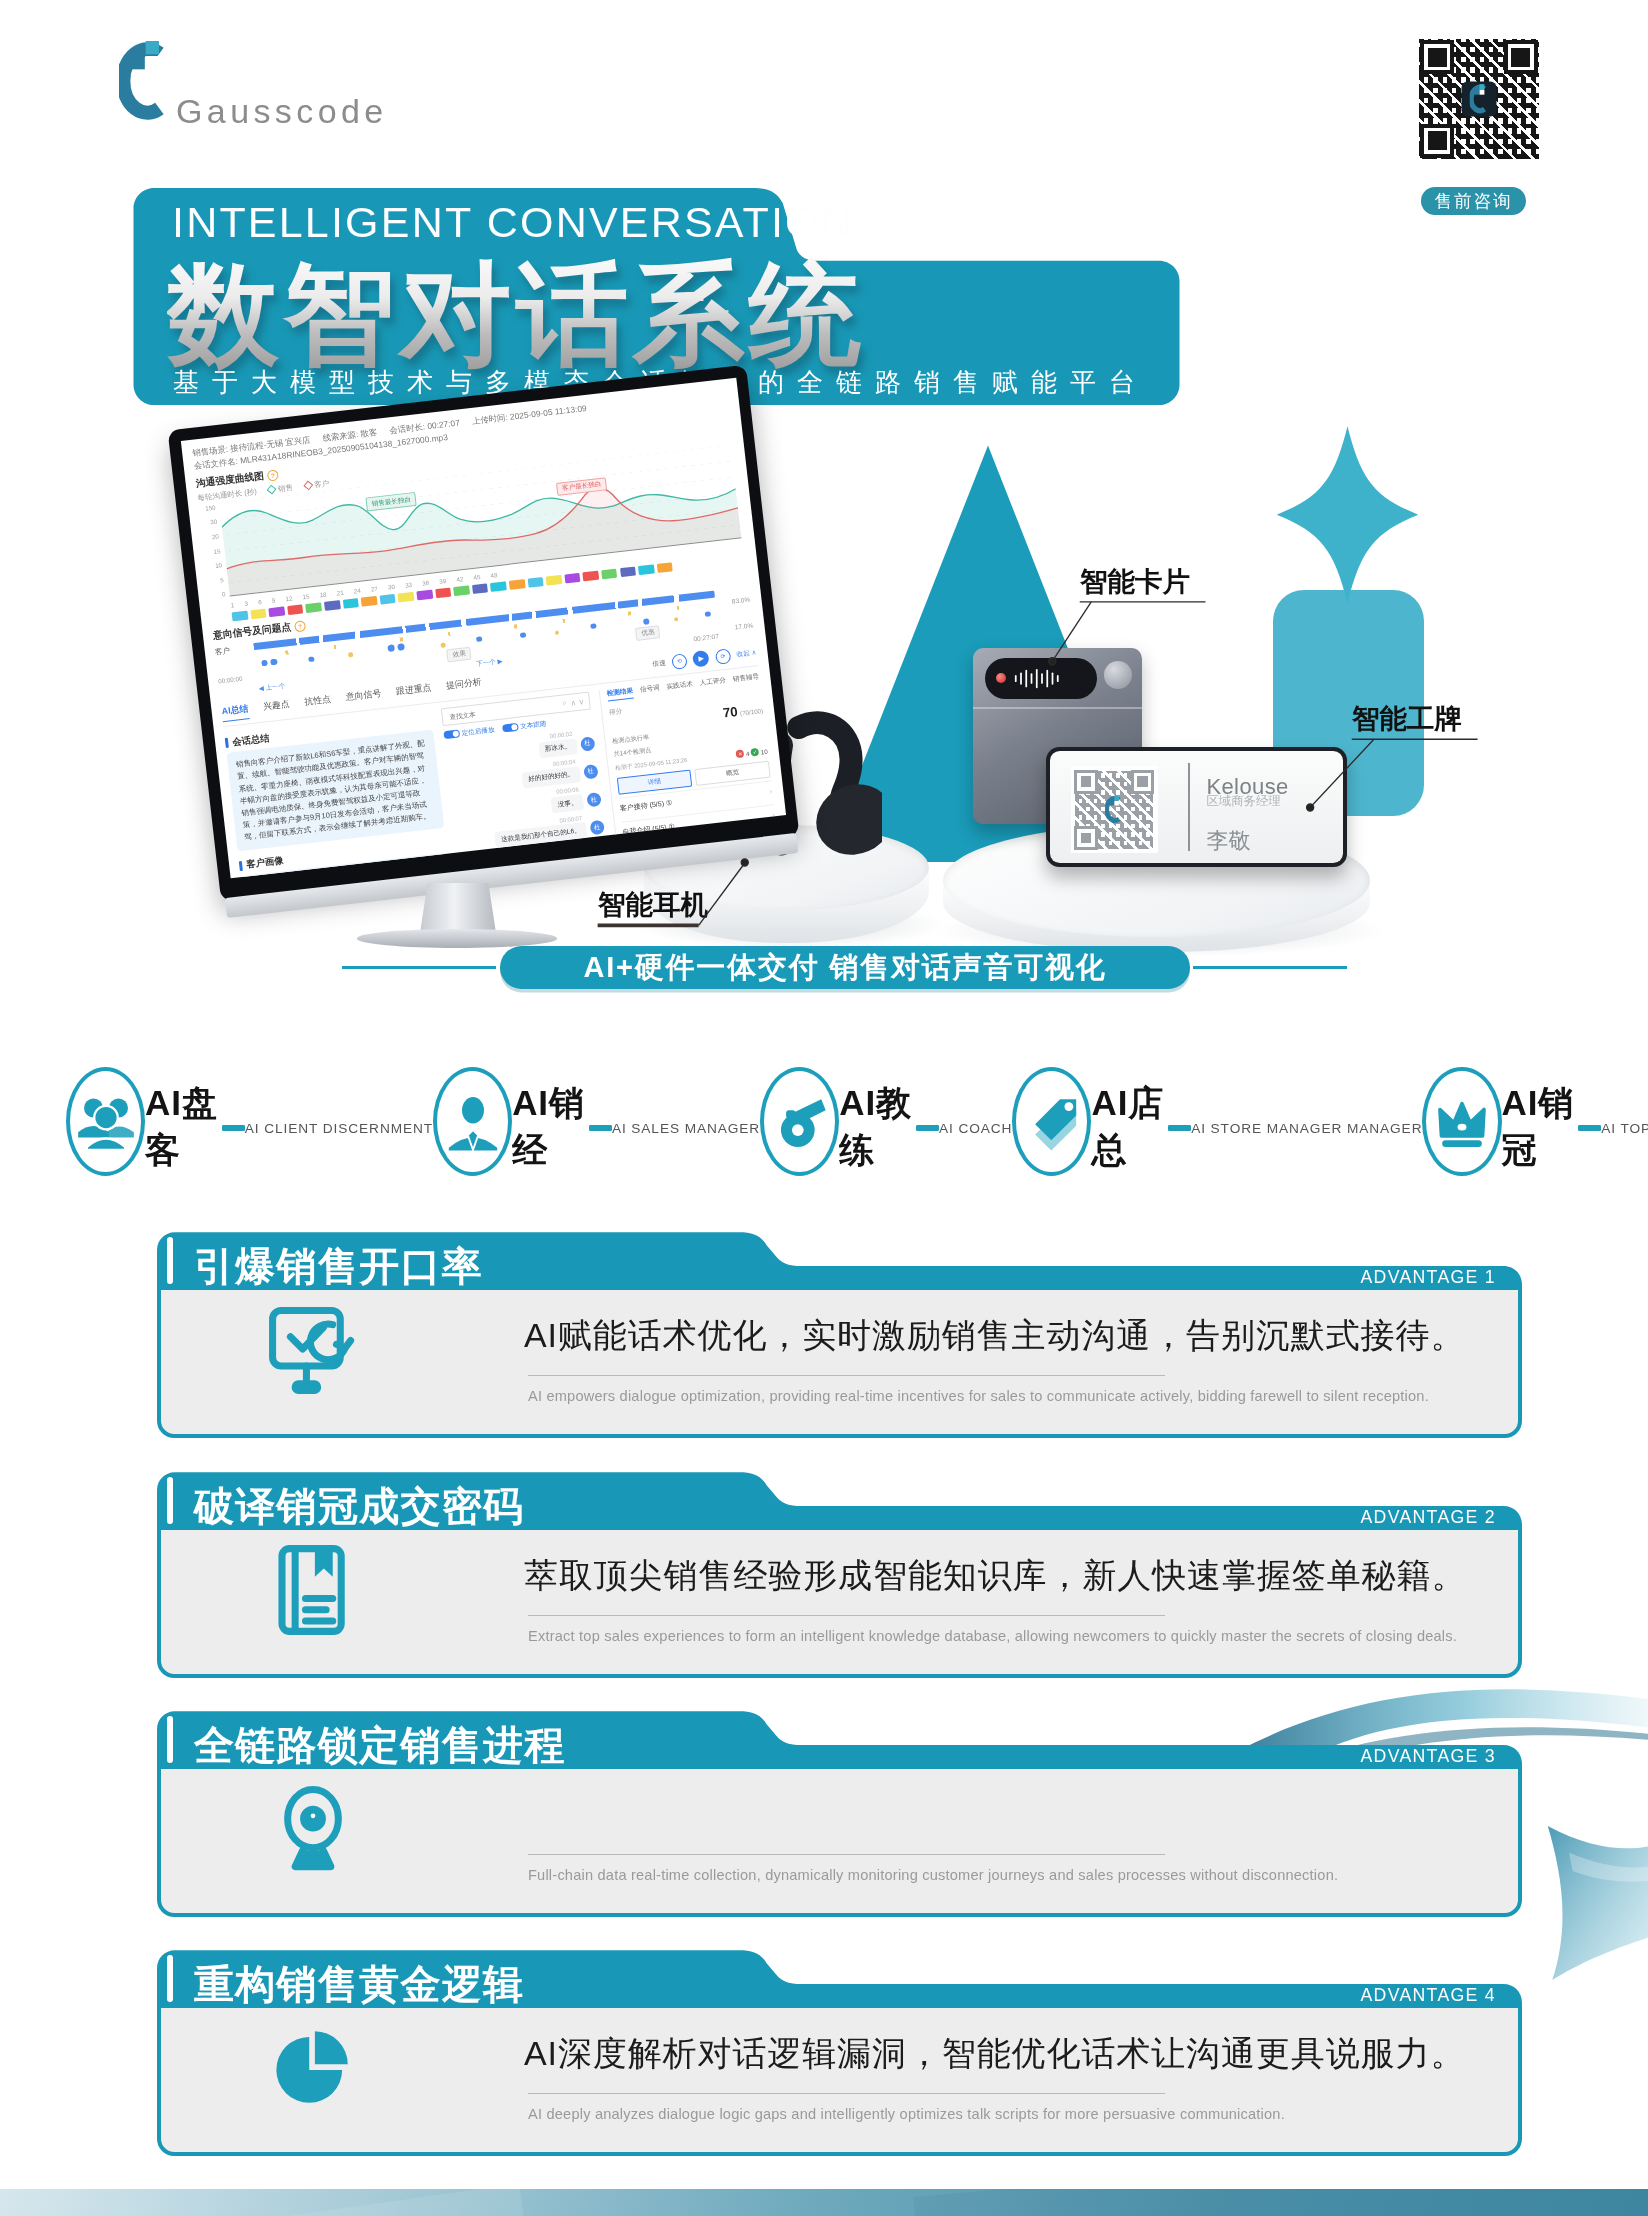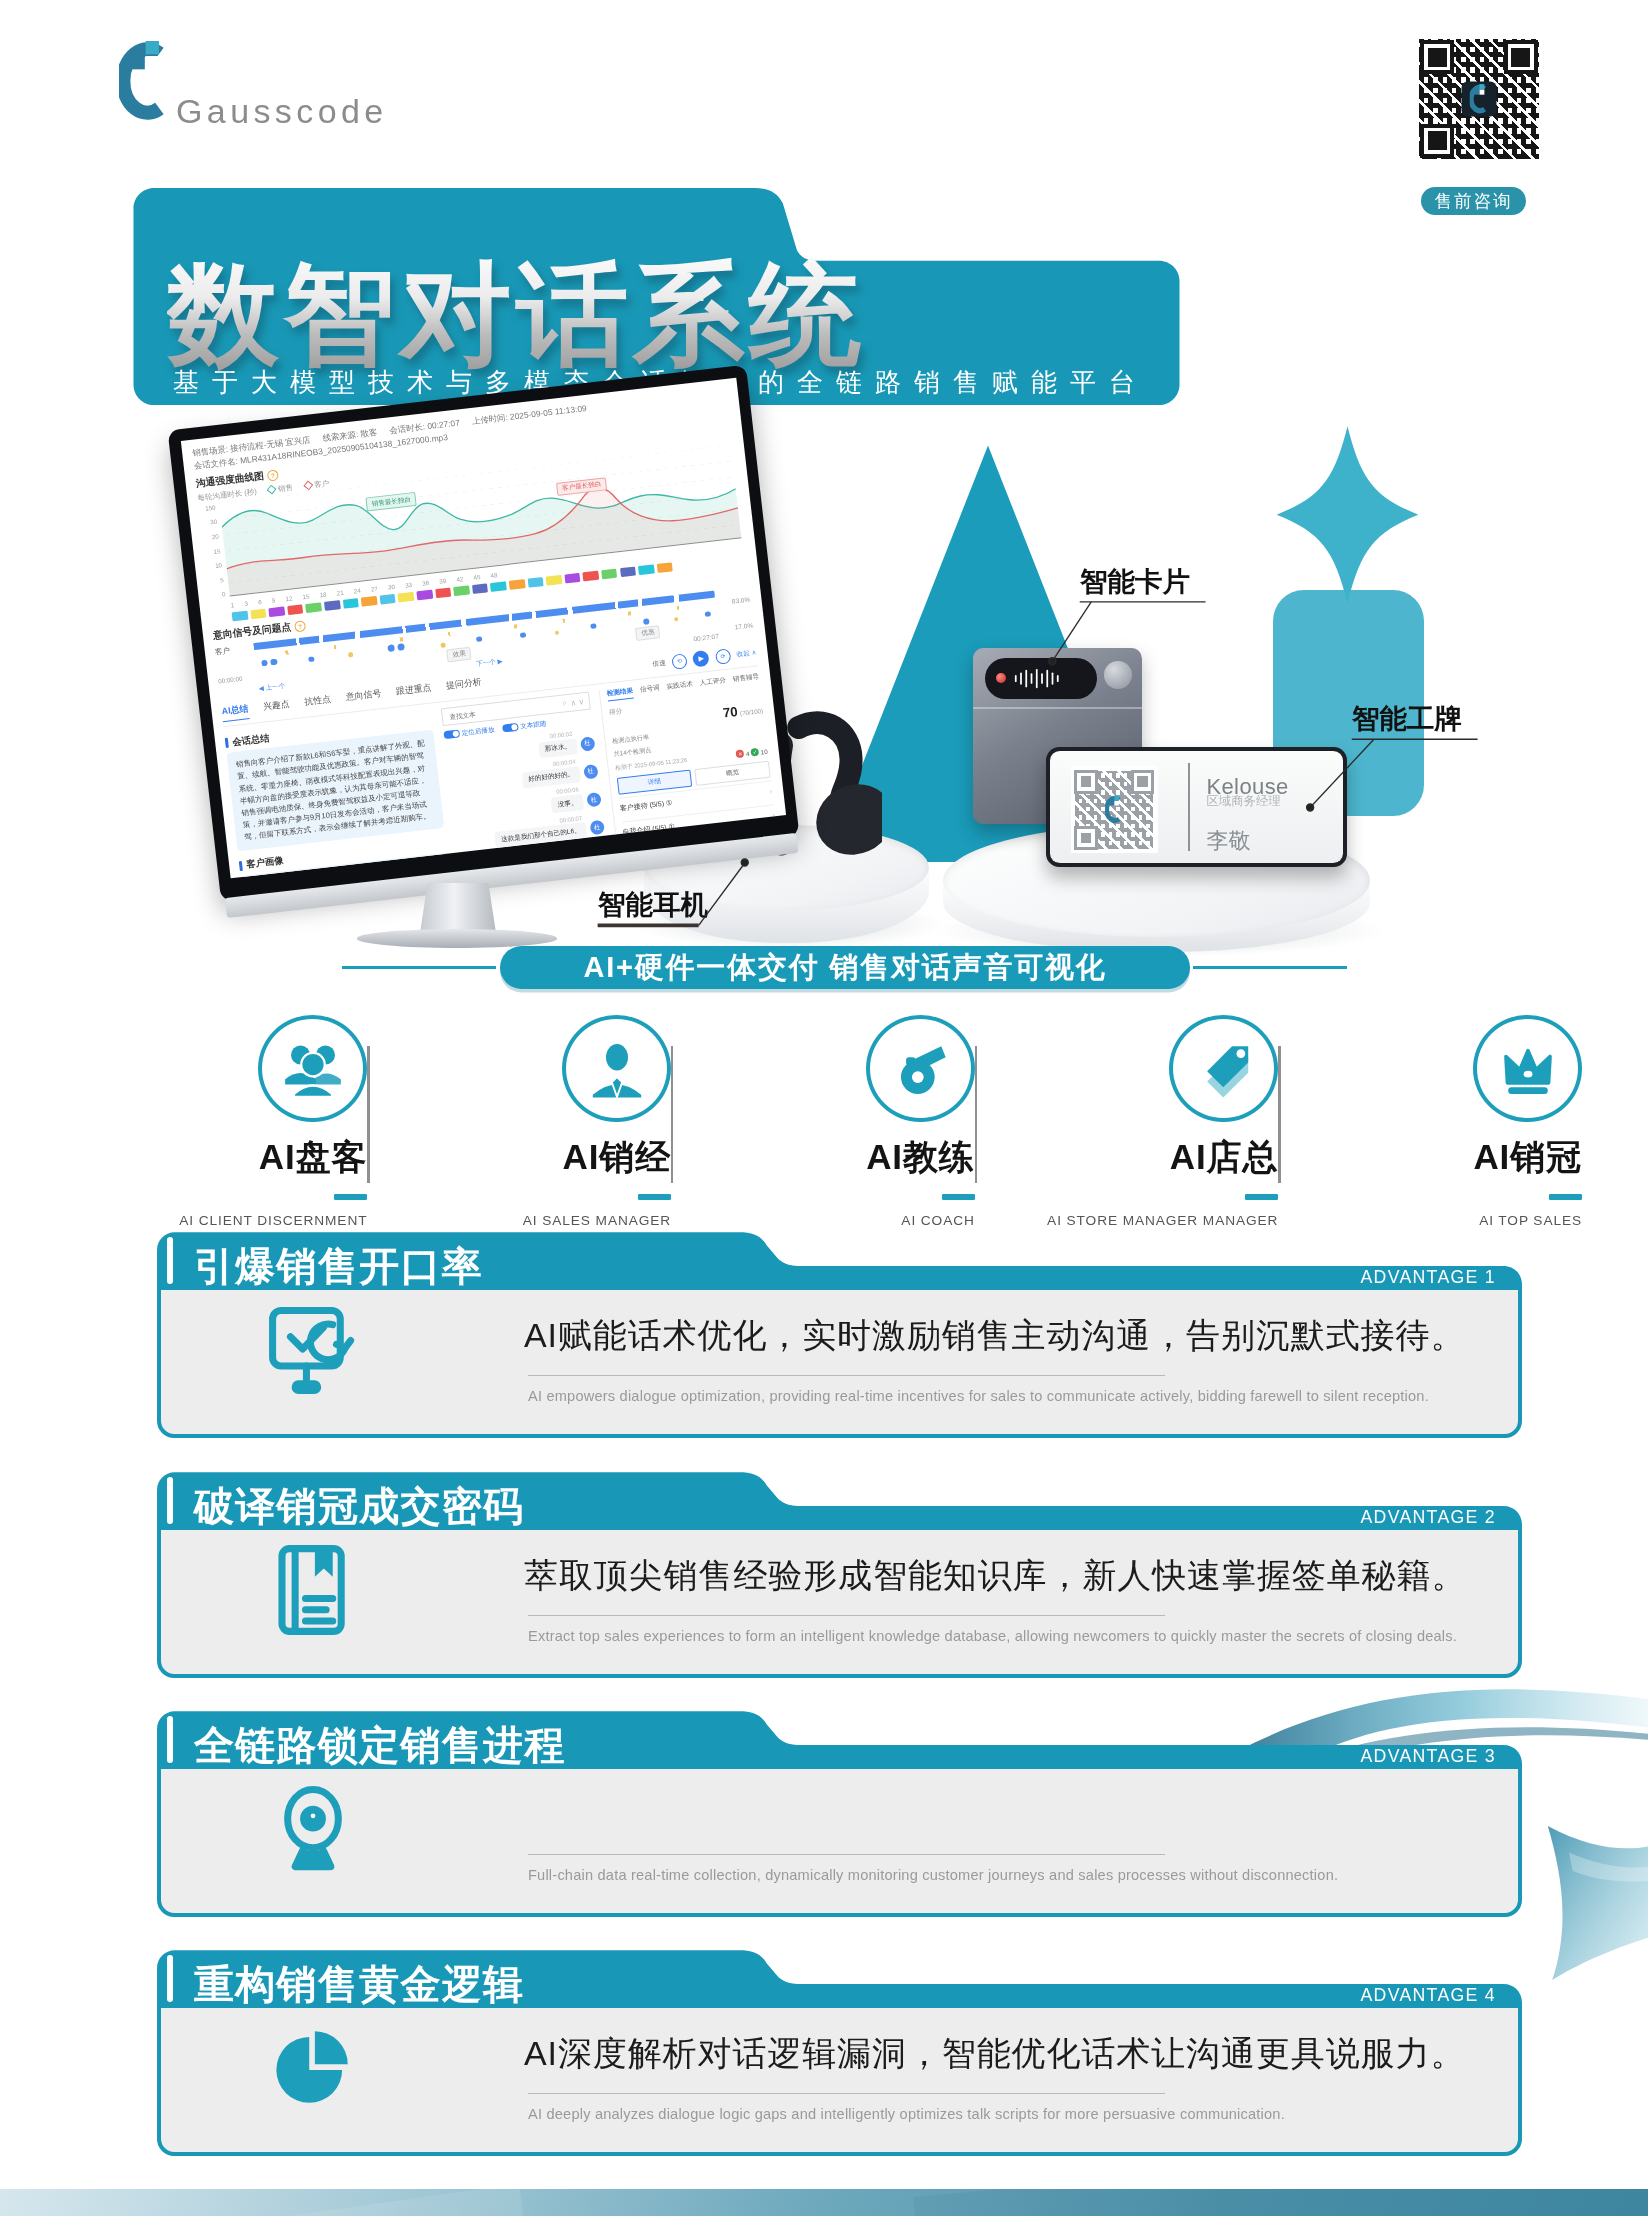--- a/index.html
+++ b/index.html
@@ -171,21 +171,21 @@
   .chk .arr{color:#bbb;}
 
   
   .divline{position:absolute;height:2.7px;background:#1a9cba;top:966px;}
   .divpill{position:absolute;left:500px;top:946px;width:690px;height:43px;border-radius:22px;background:#189ab8;
      display:flex;align-items:center;justify-content:center;color:#fff;font-size:29px;font-weight:800;letter-spacing:1.8px;
      box-shadow:0 3.5px 0 rgba(14,110,135,.25);}
 
   
   .roles{position:absolute;left:66px;top:1015px;width:1516px;height:213px;display:flex;}
-  .role{flex:1;position:relative;display:flex;flex-direction:column;align-items:flex-end;}
+  .role{flex:1;position:relative;display:flex;flex-direction:row;align-items:center;}
   .role-circle{width:101px;height:101px;border-radius:50%;border:4.9px solid #1d9fbc;background:#fff;
      display:flex;align-items:center;justify-content:center;}
   .role-title{font-size:35px;font-weight:800;color:#141414;margin-top:11.5px;letter-spacing:0.9px;}
   .role-dash{width:33px;height:5.8px;background:#1d9fbc;border-radius:1.3px;margin-top:13.3px;}
   .role-en{font-size:13.7px;color:#555;letter-spacing:0.9px;margin-top:13.3px;white-space:nowrap;}
   .role-sep{width:2.2px;background:#8f8f8f;height:137px;margin-top:31px;}
 
   
   .card{position:absolute;left:157px;width:1365px;height:206px;}
   .card svg.hdr{position:absolute;left:0;top:0;}
@@ -243,20 +243,21 @@
     </div>
   </div>
   <div class="qr-pill">售前咨询</div>
 
   <div class="hero">
     <svg width="1047" height="217" viewBox="0 0 2362 490">
       <path d="M46,0 L1398,0 C1436,0 1452,10 1466,34 L1498,140 C1506,157 1522,164 1541,164
                L2316,164 C2341,164 2362,184 2362,209 L2362,444 C2362,469 2341,490 2316,490
                L46,490 C21,490 0,469 0,444 L0,46 C0,21 21,0 46,0 Z" fill="#1898b6"></path>
     </svg>
+    <div class="hero-kicker">INTELLIGENT CONVERSATION</div>
     <div class="hero-title">数智对话系统</div>
     <div class="hero-sub">基于大模型技术与多模态会话智能的全链路销售赋能平台</div>
   </div>
 
   <svg class="scene-svg" style="left:824px;top:441px" width="328" height="421" viewBox="0 0 740 950">
     <polygon points="370,10 740,950 0,950" fill="#1a9cba"></polygon>
   </svg>
 
   <svg class="scene-svg" style="left:1228px;top:426px" width="239" height="195" viewBox="0 0 540 440">
     <path d="M270,0 C300,120 330,160 430,200 C330,240 300,280 270,400 C240,280 210,240 110,200 C210,160 240,120 270,0 Z" fill="#35aec8" opacity="0.95"></path>

